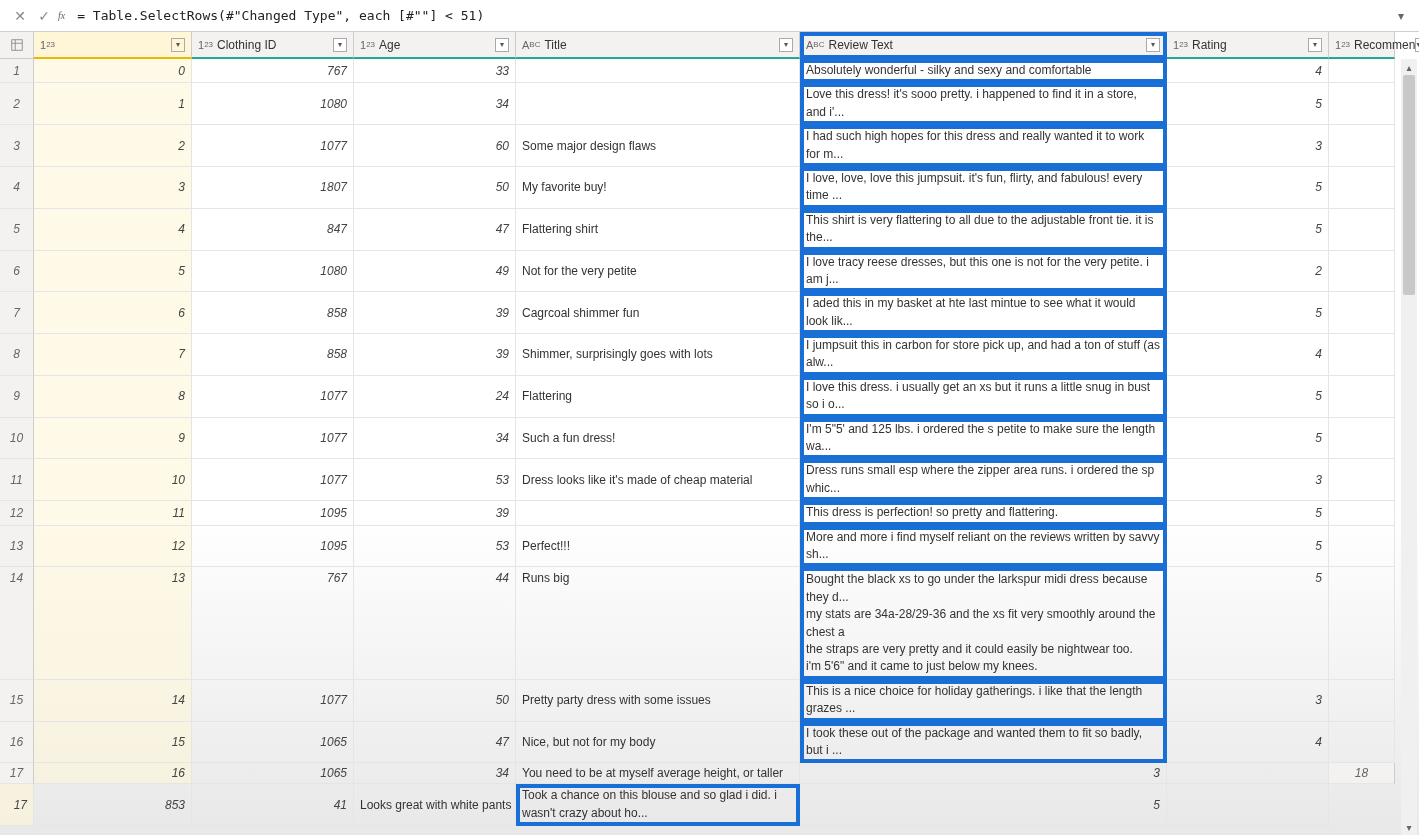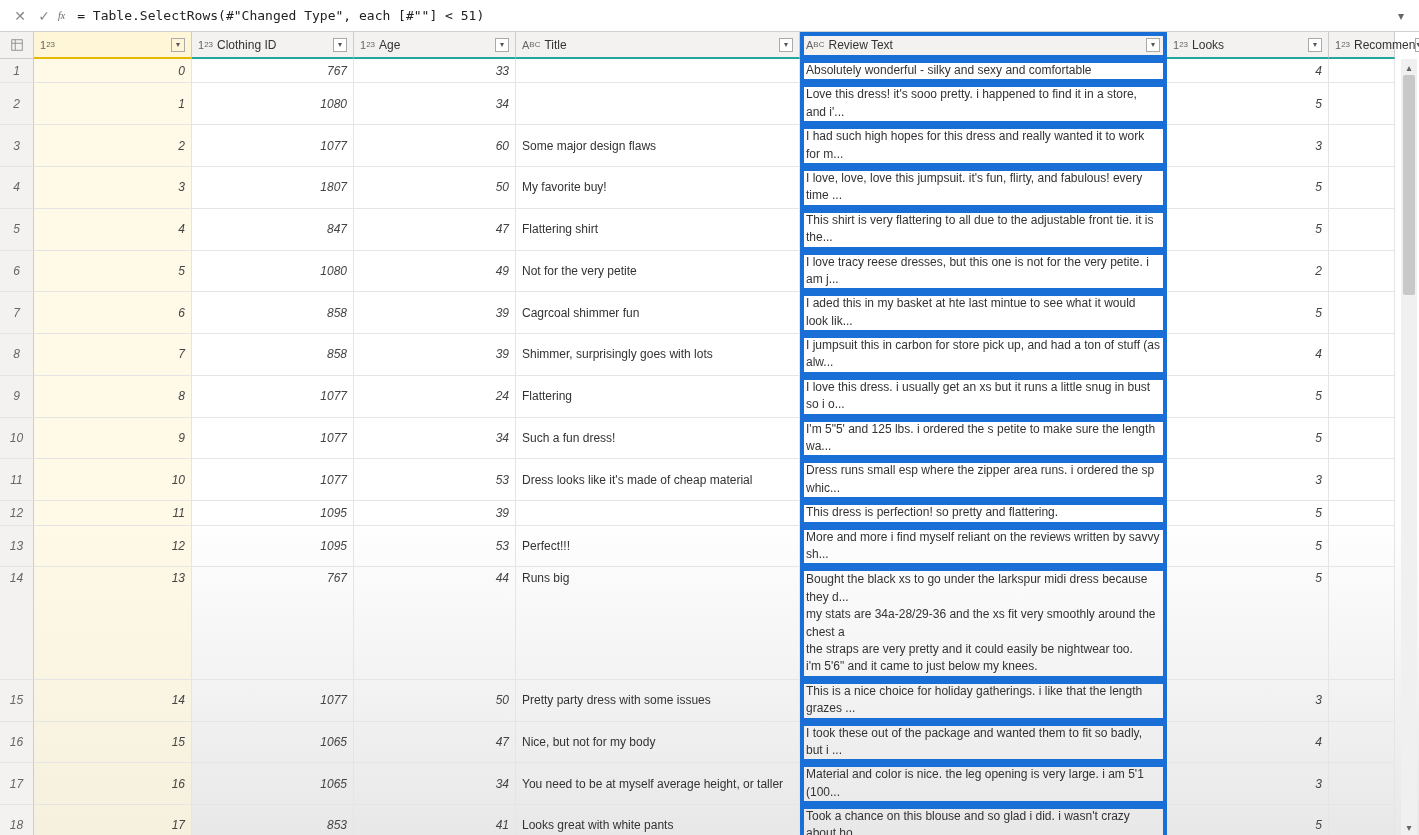--- a/index.html
+++ b/index.html
@@ -77,21 +77,21 @@
         <span class="hname">Title</span>
         <span class="drop">▾</span>
       </div>
       <div class="head highlighted">
         <span class="type-icon">A<sup style="font-size:8px">B</sup><sub>C</sub></span>
         <span class="hname">Review Text</span>
         <span class="drop">▾</span>
       </div>
       <div class="head ">
         <span class="type-icon">1<sup style="font-size:8px">2</sup><sub>3</sub></span>
-        <span class="hname">Looks</span>
+        <span class="hname">Rating</span>
         <span class="drop">▾</span>
       </div>
       <div class="head ">
         <span class="type-icon">1<sup style="font-size:8px">2</sup><sub>3</sub></span>
         <span class="hname">Recommen</span>
         <span class="drop">▾</span>
       </div>
       <div class="rownum">1</div>
       <div class="cell num idx">0</div>
       <div class="cell num">767</div>
@@ -221,21 +221,20 @@
       <div class="cell num">47</div>
       <div class="cell">Nice, but not for my body</div>
       <div class="cell hl">I took these out of the package and wanted them to fit so badly, but i ...</div>
       <div class="cell num">4</div>
       <div class="cell num"></div>
       <div class="rownum">17</div>
       <div class="cell num idx">16</div>
       <div class="cell num">1065</div>
       <div class="cell num">34</div>
       <div class="cell">You need to be at myself average height, or taller</div>
-      <div class="cell hl">Material and color is nice.  the leg opening is very large.  i am 5'1 (100...</div>
       <div class="cell num">3</div>
       <div class="cell num"></div>
       <div class="rownum">18</div>
       <div class="cell num idx">17</div>
       <div class="cell num">853</div>
       <div class="cell num">41</div>
       <div class="cell">Looks great with white pants</div>
       <div class="cell hl">Took a chance on this blouse and so glad i did. i wasn't crazy about ho...</div>
       <div class="cell num">5</div>
       <div class="cell num"></div>

